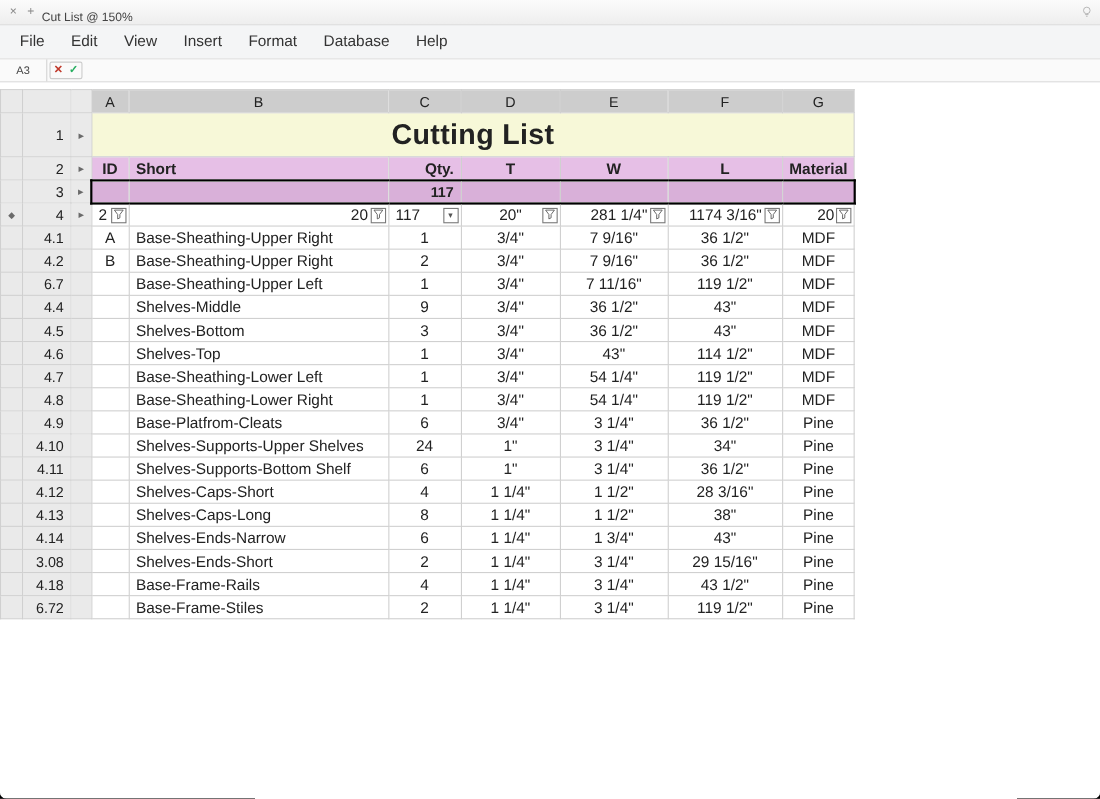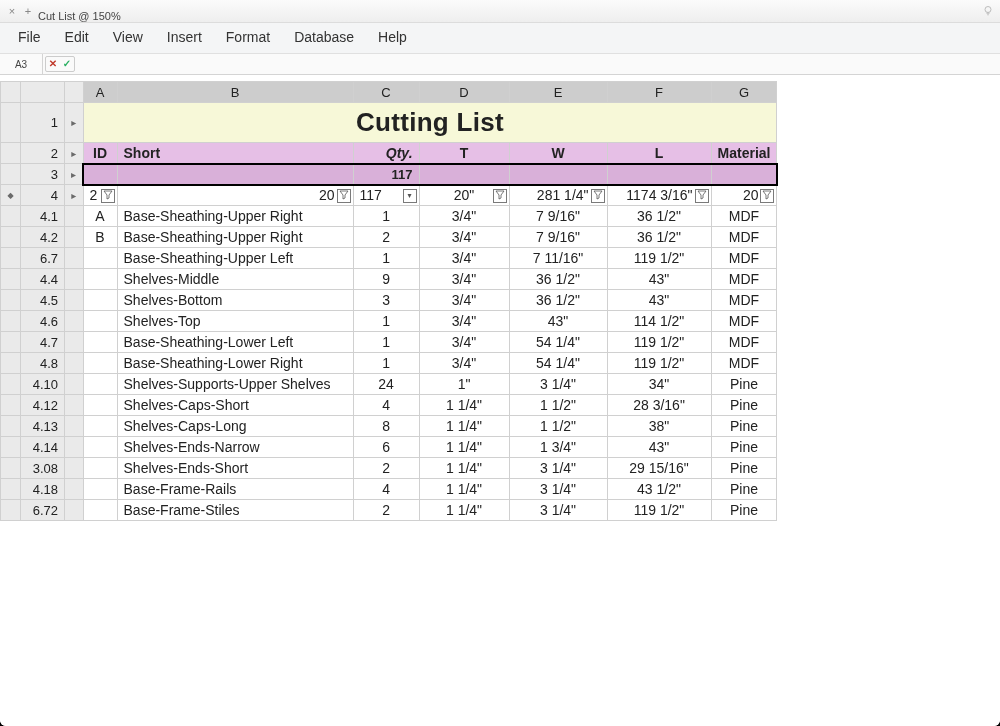--- a/index.html
+++ b/index.html
@@ -122,21 +122,21 @@
     color:#555;background:#fff;
   }
   .mini svg{width:10px;height:10px;display:block;margin:auto;}
 
   
   tr.data td.cell{font-size:14px;}
 
   
   .col-id{text-align:center;}
   .col-part{text-align:left;}
-  .col-qty{text-align:right;padding-right:14px;font-style:italic;}
+  .col-qty{text-align:right;padding-right:14px;}
   .col-t{text-align:center;}
   .col-w{text-align:center;}
   .col-l{text-align:center;}
   .col-mat{text-align:center;}
 
 </style>
 </head>
 <body>
 
 <div class="window">
@@ -367,32 +367,56 @@
             <td class="cell col-id"></td>
             <td class="cell col-part">Base-Sheathing-Lower Right</td>
             <td class="cell" style="text-align:center">1</td>
             <td class="cell col-t">3/4"</td>
             <td class="cell col-w">54 1/4"</td>
             <td class="cell col-l">119 1/2"</td>
             <td class="cell col-mat">MDF</td>
           </tr>
           <tr class="data">
             <td class="outline-corner"></td>
+            <td class="rowhead">4.9</td>
+            <td class="chev small"></td>
+            <td class="cell col-id"></td>
+            <td class="cell col-part">Base-Platfrom-Cleats</td>
+            <td class="cell" style="text-align:center">6</td>
+            <td class="cell col-t">3/4"</td>
+            <td class="cell col-w">3 1/4"</td>
+            <td class="cell col-l">36 1/2"</td>
+            <td class="cell col-mat">Pine</td>
+          </tr>
+          <tr class="data">
+            <td class="outline-corner"></td>
             <td class="rowhead">4.10</td>
             <td class="chev small"></td>
             <td class="cell col-id"></td>
             <td class="cell col-part">Shelves-Supports-Upper Shelves</td>
             <td class="cell" style="text-align:center">24</td>
             <td class="cell col-t">1"</td>
             <td class="cell col-w">3 1/4"</td>
             <td class="cell col-l">34"</td>
             <td class="cell col-mat">Pine</td>
           </tr>
           <tr class="data">
             <td class="outline-corner"></td>
+            <td class="rowhead">4.11</td>
+            <td class="chev small"></td>
+            <td class="cell col-id"></td>
+            <td class="cell col-part">Shelves-Supports-Bottom Shelf</td>
+            <td class="cell" style="text-align:center">6</td>
+            <td class="cell col-t">1"</td>
+            <td class="cell col-w">3 1/4"</td>
+            <td class="cell col-l">36 1/2"</td>
+            <td class="cell col-mat">Pine</td>
+          </tr>
+          <tr class="data">
+            <td class="outline-corner"></td>
             <td class="rowhead">4.12</td>
             <td class="chev small"></td>
             <td class="cell col-id"></td>
             <td class="cell col-part">Shelves-Caps-Short</td>
             <td class="cell" style="text-align:center">4</td>
             <td class="cell col-t">1 1/4"</td>
             <td class="cell col-w">1 1/2"</td>
             <td class="cell col-l">28 3/16"</td>
             <td class="cell col-mat">Pine</td>
           </tr>

